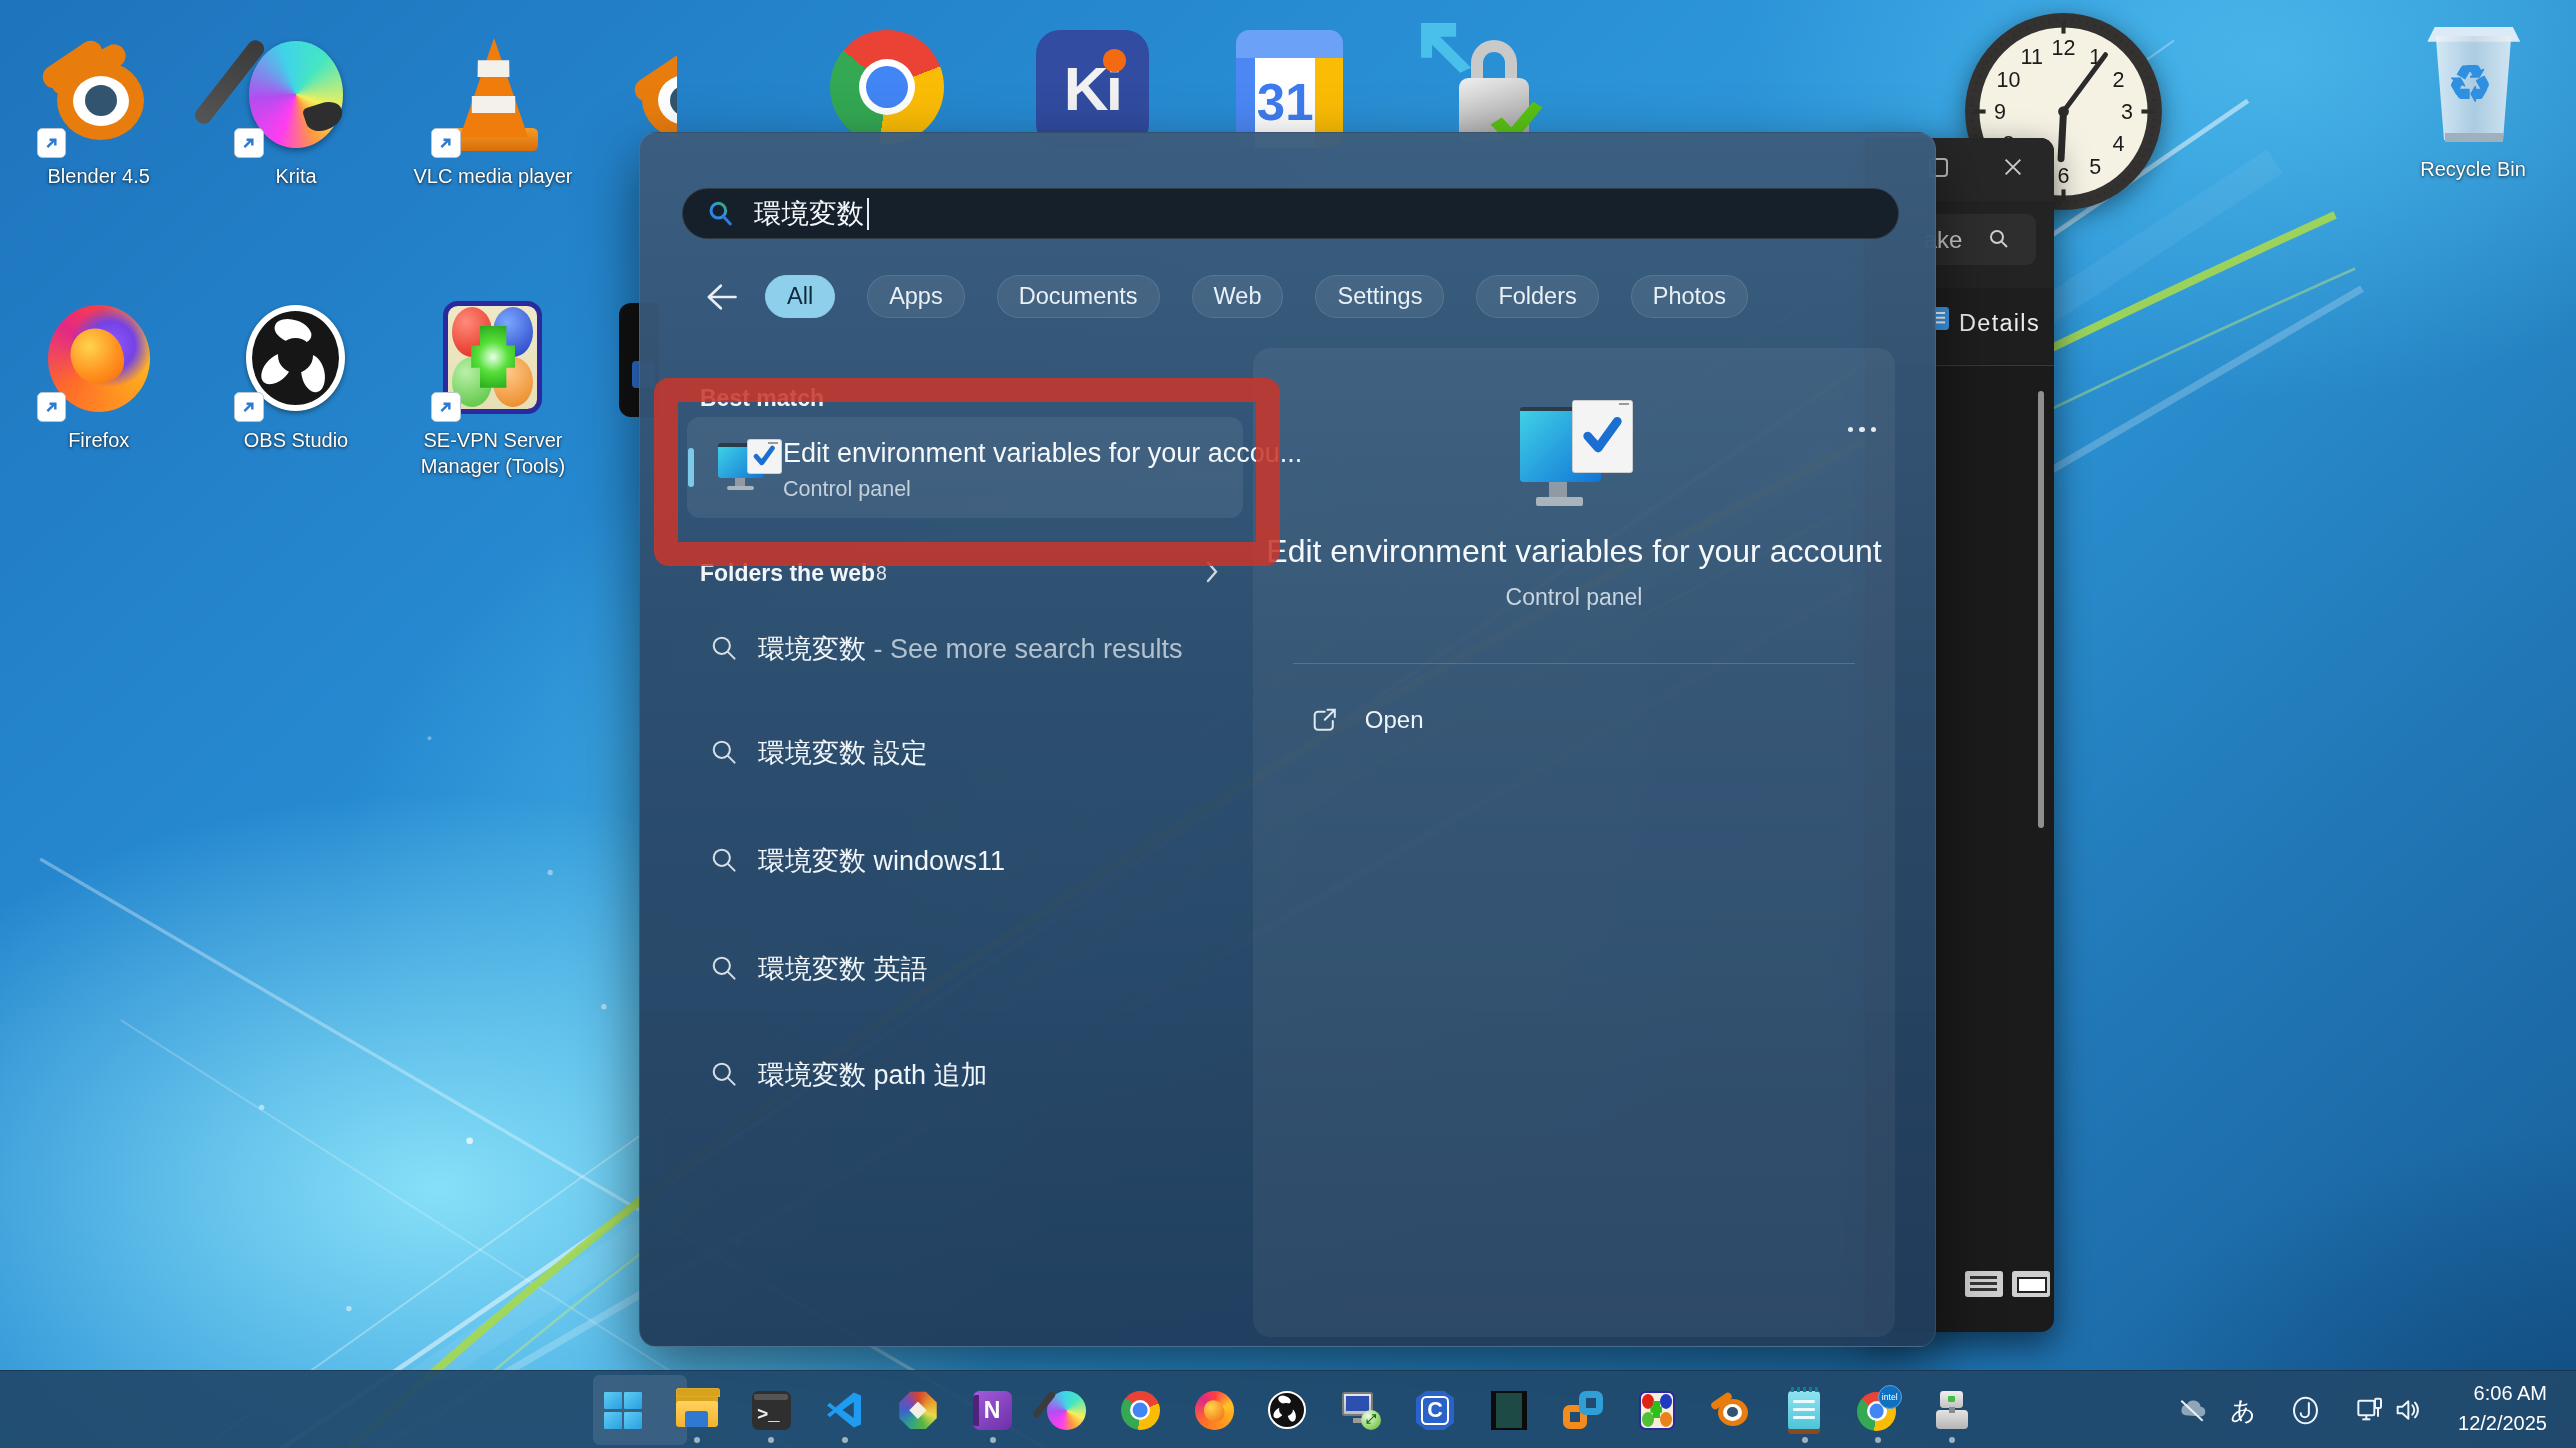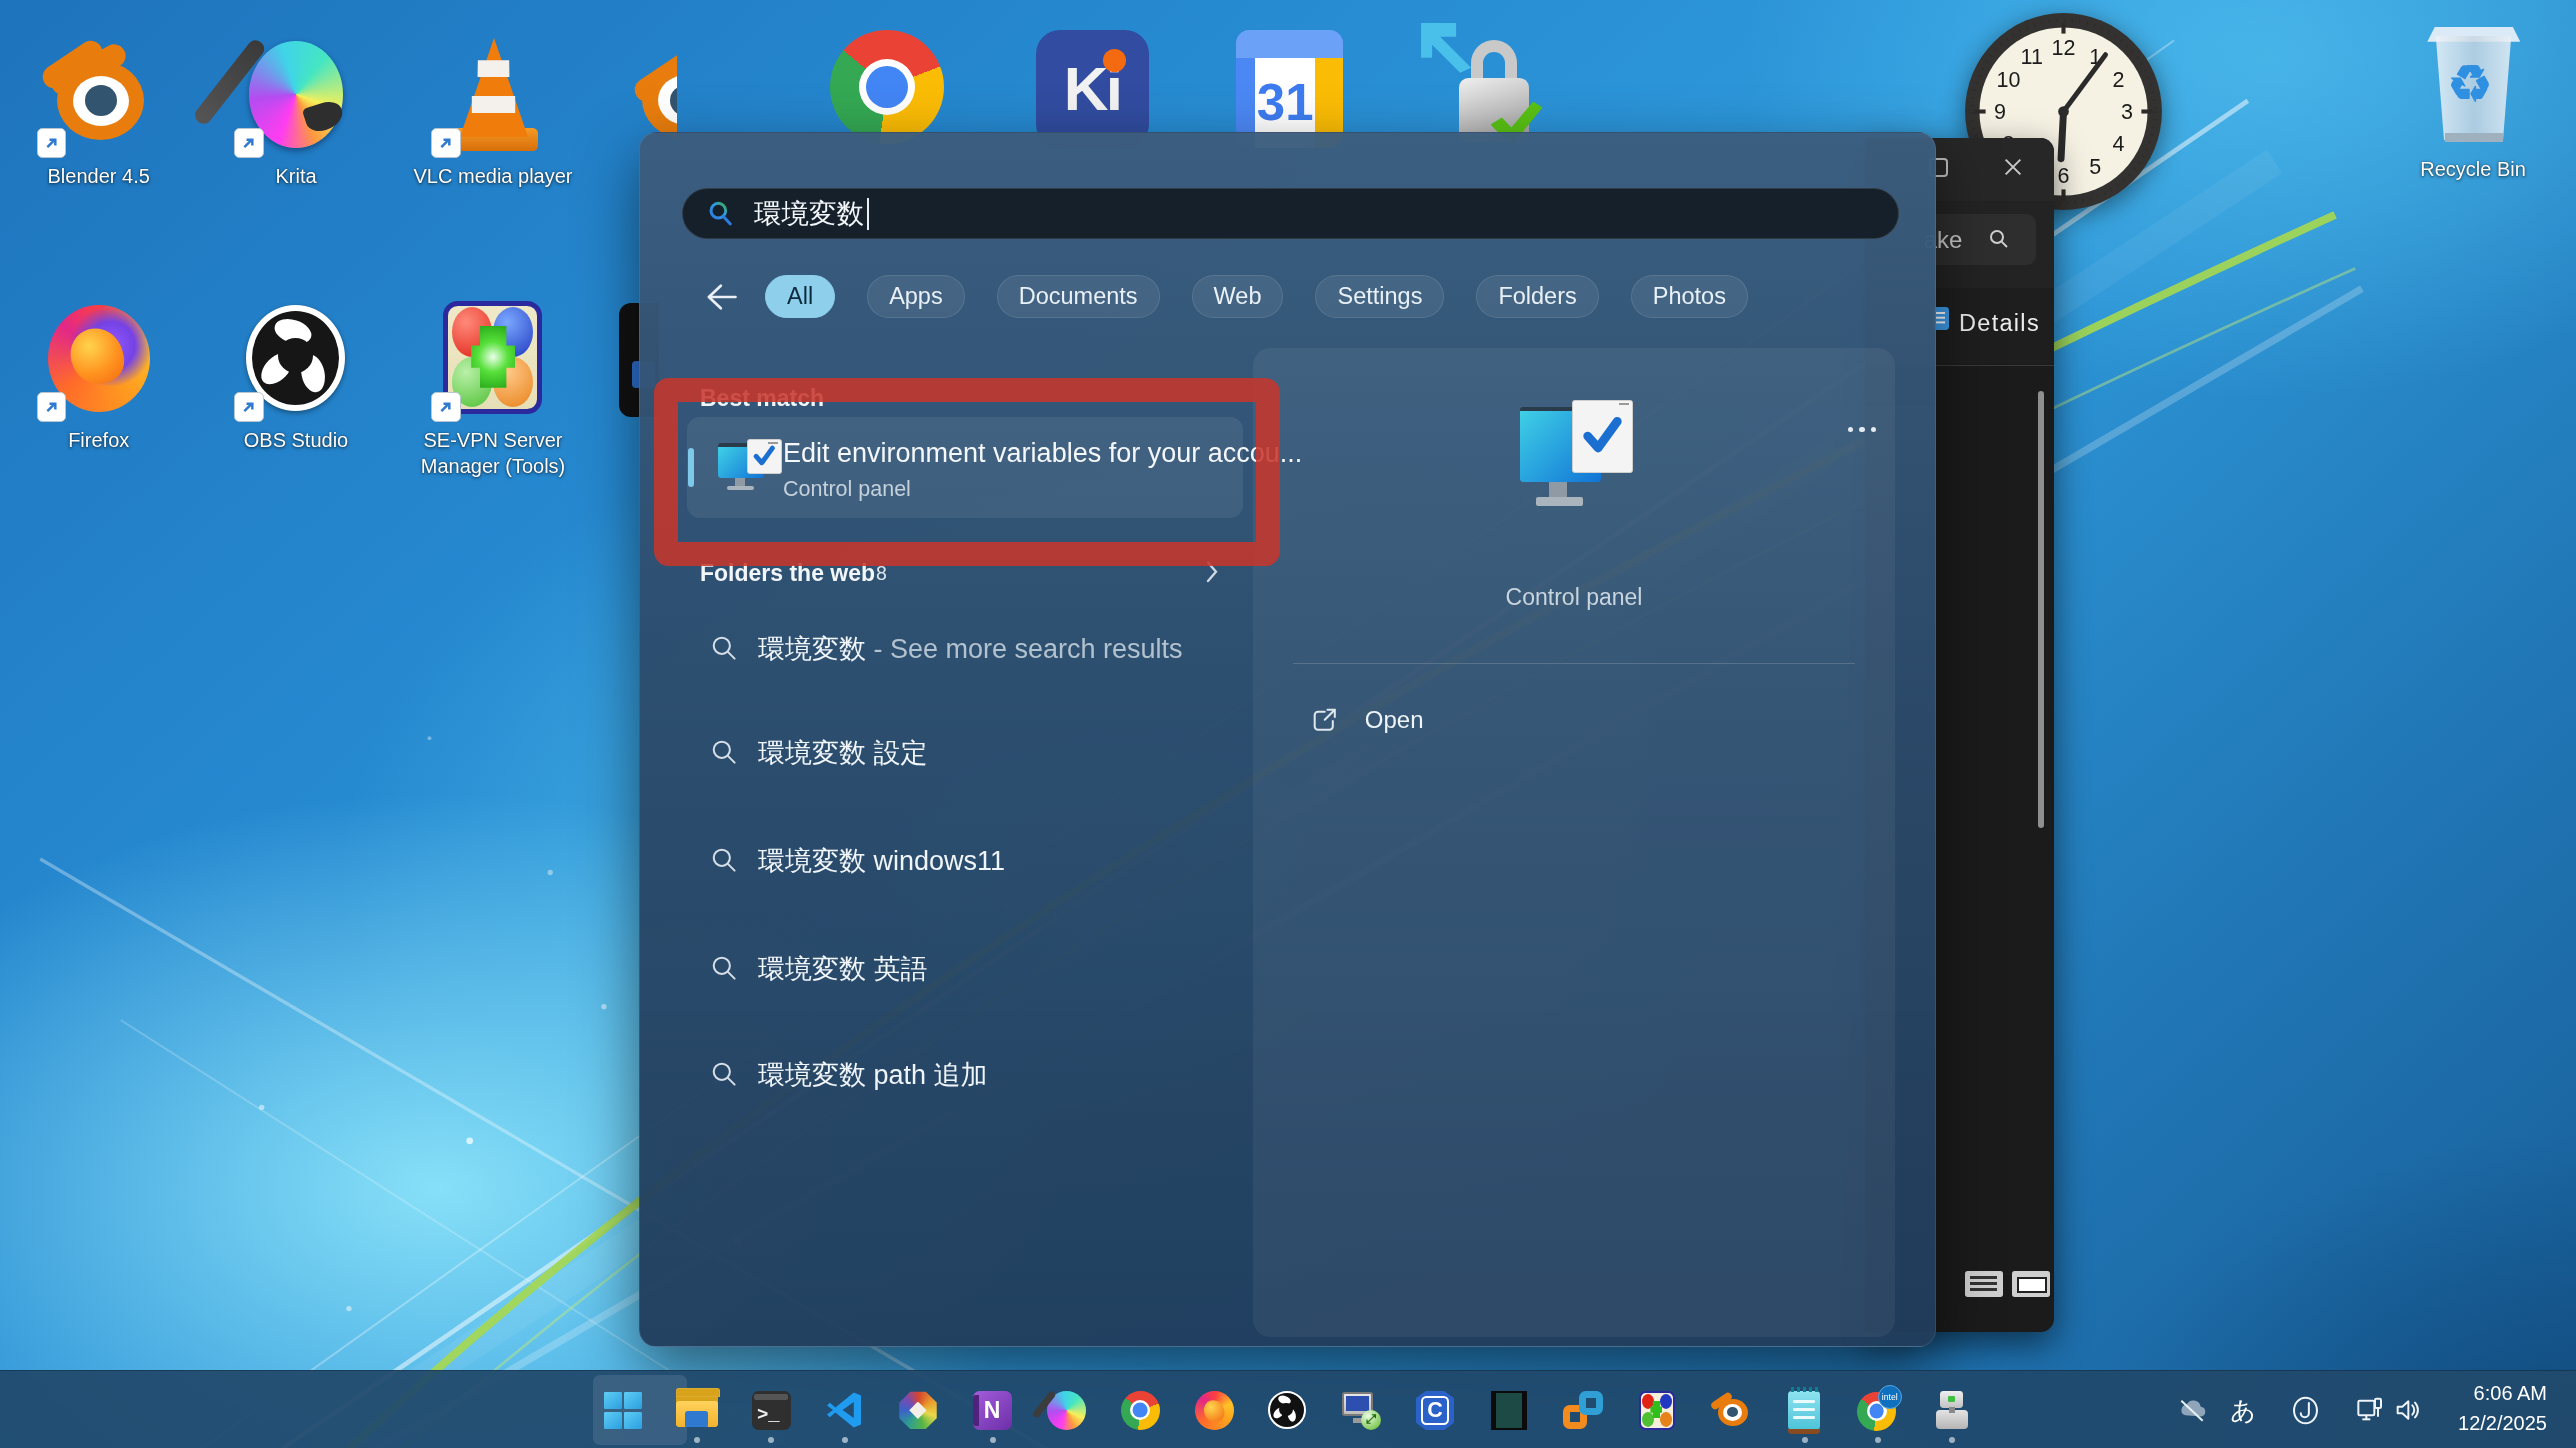--- a/index.html
+++ b/index.html
@@ -590,20 +590,21 @@
 
     <div class="pcard">
       <div class="moni bigicon">
         <div class="scr"></div>
           <div class="std"></div>
           <div class="bas"></div>
         <div class="dlg"><svg viewBox="0 0 40 40" width="100%" height="100%">
               <path d="M10 20 L17 28 L30 10" stroke="#1b6fd0" stroke-width="6" fill="none" stroke-linecap="round" stroke-linejoin="round"></path>
             </svg></div>
       </div>
+      <div class="ptitle">Edit environment variables for your account</div>
       <div class="psub">Control panel</div>
       <div class="pdiv"></div>
       <div class="open">
         <svg width="29.5" height="29.5" viewBox="0 0 44 44">
           <path d="M22 10 H12 a5 5 0 0 0 -5 5 V32 a5 5 0 0 0 5 5 H29 a5 5 0 0 0 5 -5 V24" stroke="#dfe8ef" stroke-width="3" fill="none" stroke-linecap="round"></path>
           <path d="M26 7 h11 v11 M37 7 L22 22" stroke="#dfe8ef" stroke-width="3" fill="none" stroke-linecap="round"></path>
         </svg>
         <span class="ot">Open</span>
       </div>
     </div>

